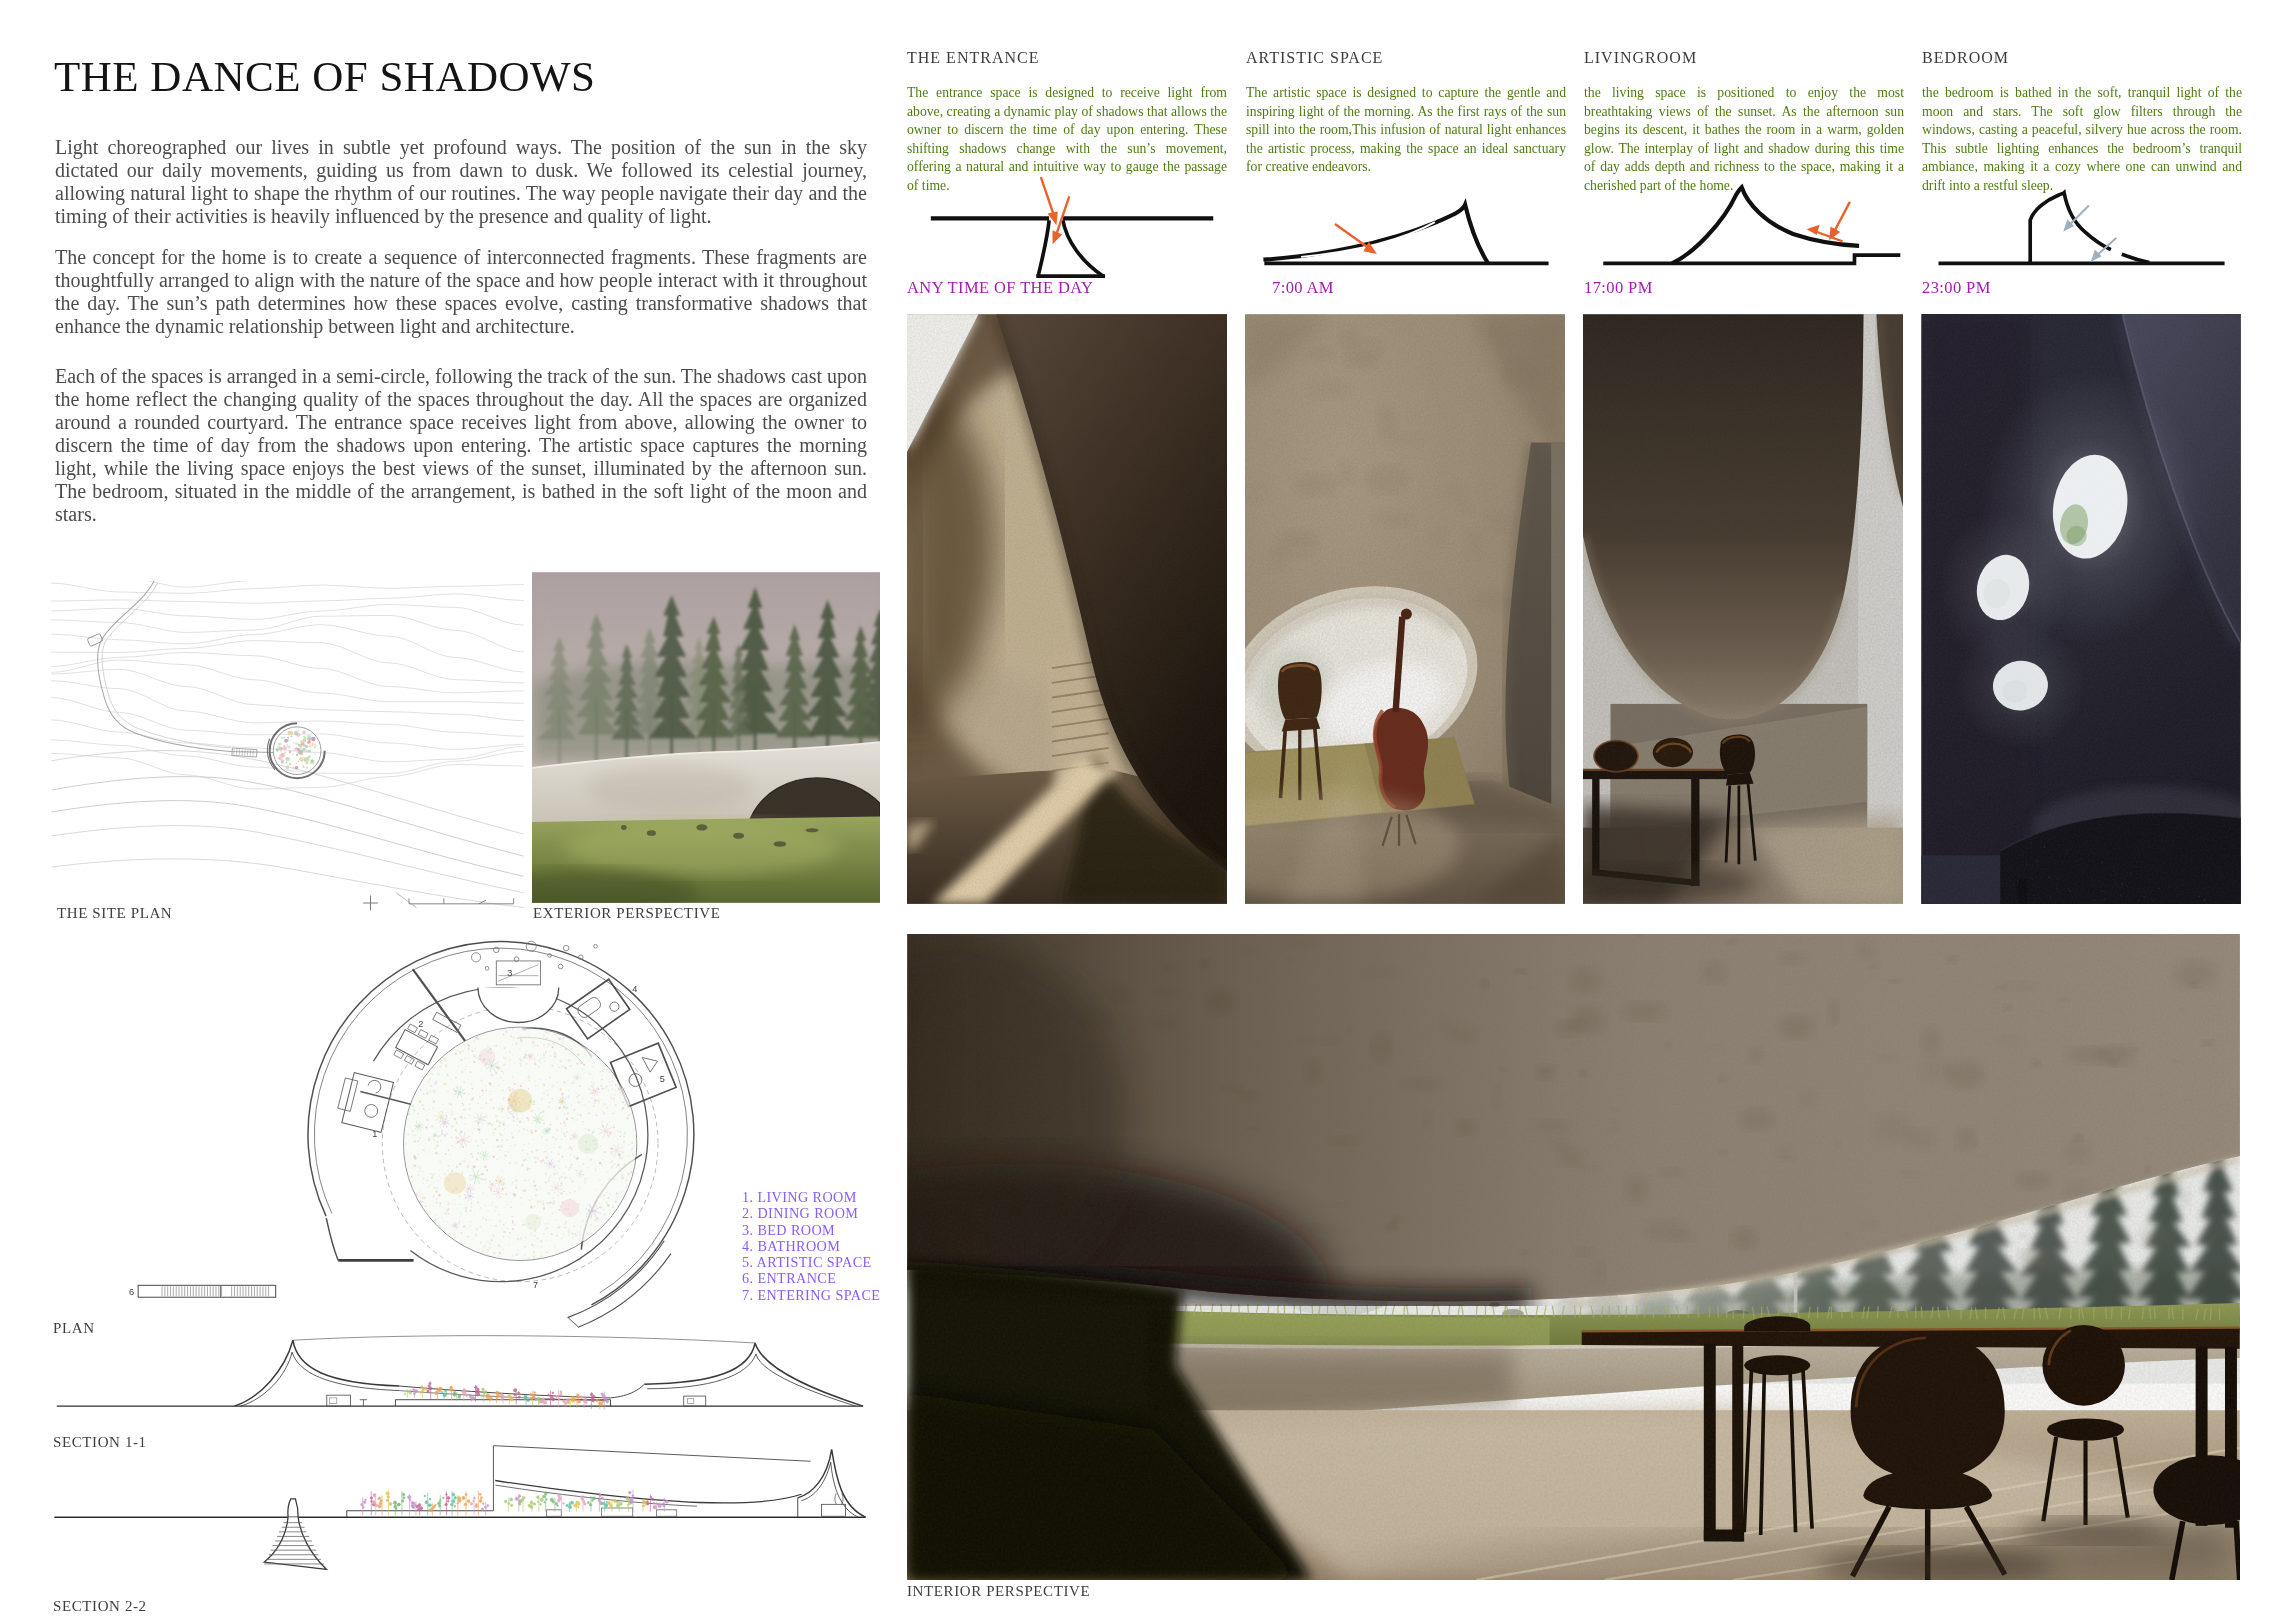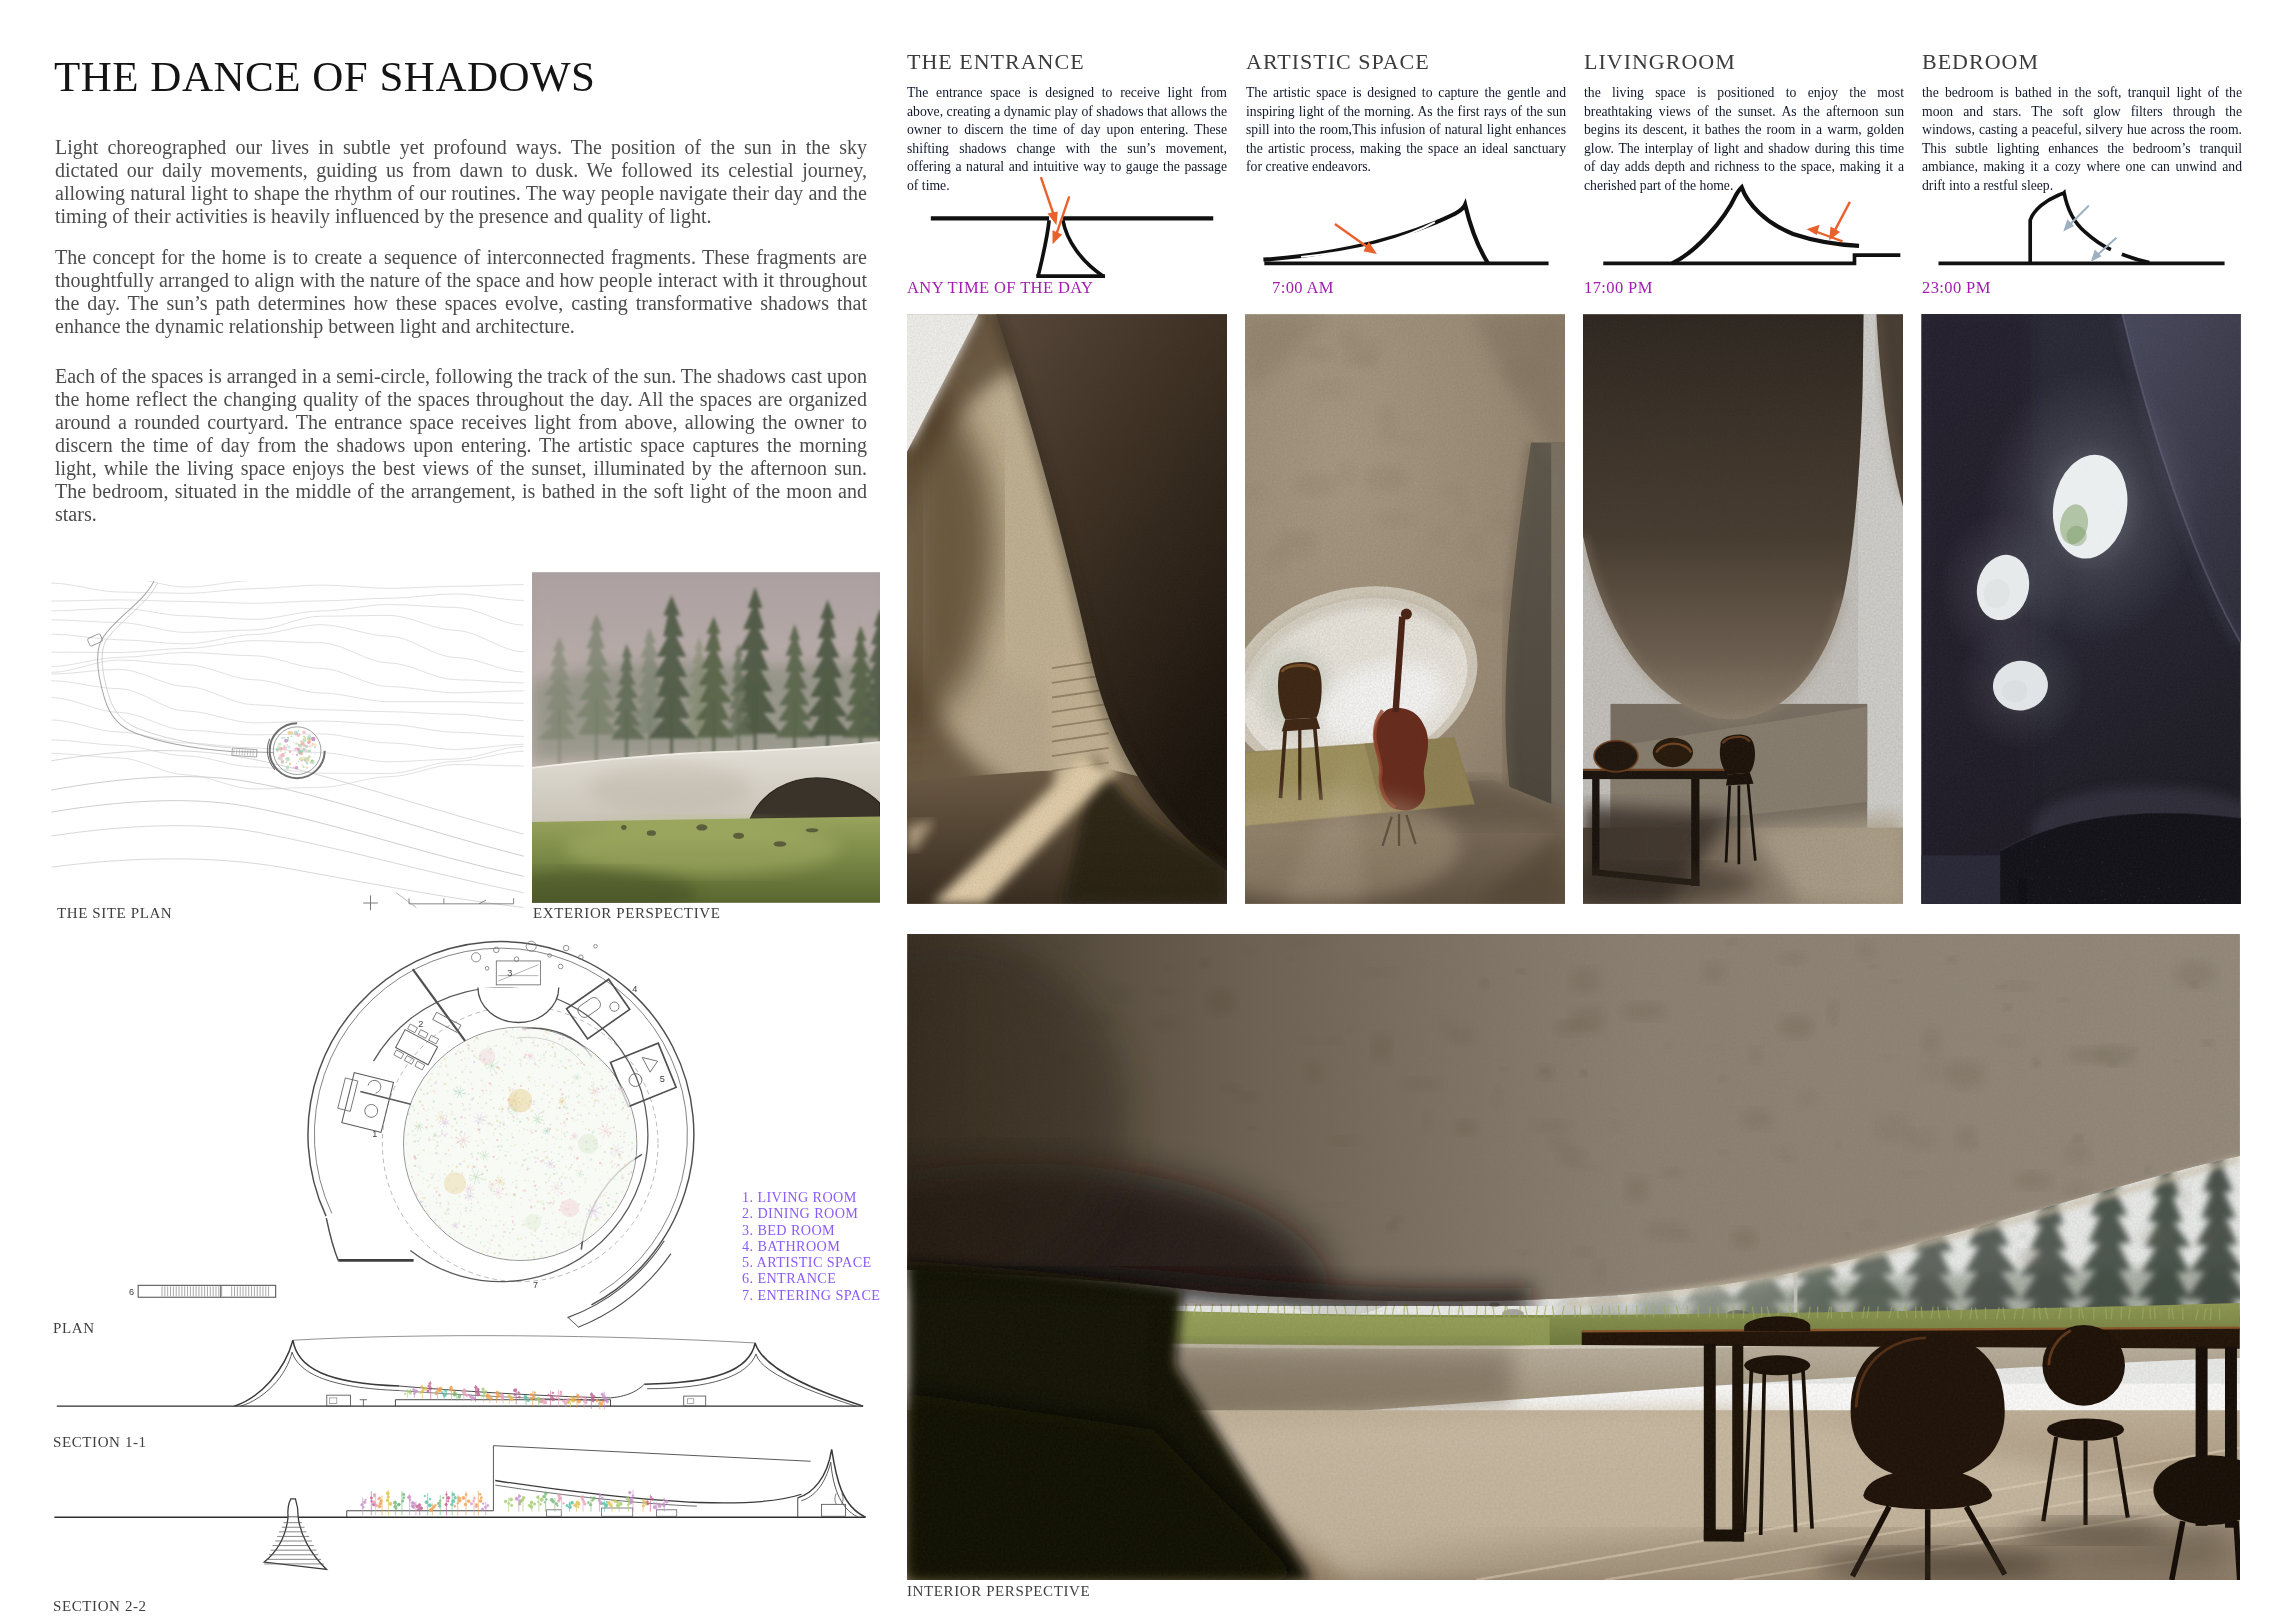--- a/index.html
+++ b/index.html
@@ -1,19 +1,19 @@
 <!DOCTYPE html>
 <html style="font-size:14.7px"><head><meta charset="utf-8">
 <style>
 html,body{margin:0;padding:0;background:#fff;}
 body{width:2296px;height:1622px;position:relative;font-family:"Liberation Serif",serif;overflow:hidden;}
 .abs{position:absolute;}
 .cap{position:absolute;font-size:15px;color:#3e3e3e;letter-spacing:0.6px;white-space:nowrap;}
-.hdr{position:absolute;font-size:22px;color:#3c3c3c;letter-spacing:1px;white-space:nowrap;}
-.colp{position:absolute;width:320px;font-size:13.7px;line-height:18.6px;color:#0f172a;text-align:justify;}
+.hdr{position:absolute;font-size:16px;color:#3c3c3c;letter-spacing:1px;white-space:nowrap;}
+.colp{position:absolute;width:320px;font-size:13.7px;line-height:18.6px;color:#4d7c0f;text-align:justify;}
 .timecap{position:absolute;font-size:16.5px;color:#a21caf;letter-spacing:0.4px;}
 </style></head><body>
 
 <div class="abs" style="left:54px;top:52px;font-size:43px;color:#141414;letter-spacing:0.5px;white-space:nowrap;">THE DANCE OF SHADOWS</div>
 
 <div class="abs" style="left:55px;top:136px;width:812px;font-size:20px;line-height:23px;color:#4c4c4c;text-align:justify;">Light choreographed our lives in subtle yet profound ways. The position of the sun in the sky dictated our daily movements, guiding us from dawn to dusk. We followed its celestial journey, allowing natural light to shape the rhythm of our routines. The way people navigate their day and the timing of their activities is heavily influenced by the presence and quality of light.</div>
 
 <div class="abs" style="left:55px;top:246px;width:812px;font-size:20px;line-height:23px;color:#4c4c4c;text-align:justify;">The concept for the home is to create a sequence of interconnected fragments. These fragments are thoughtfully arranged to align with the nature of the space and how people interact with it throughout the day. The sun’s path determines how these spaces evolve, casting transformative shadows that enhance the dynamic relationship between light and architecture.</div>
 
 <div class="abs" style="left:55px;top:365px;width:812px;font-size:20px;line-height:23px;color:#4c4c4c;text-align:justify;">Each of the spaces is arranged in a semi-circle, following the track of the sun. The shadows cast upon the home reflect the changing quality of the spaces throughout the day. All the spaces are organized around a rounded courtyard. The entrance space receives light from above, allowing the owner to discern the time of day from the shadows upon entering. The artistic space captures the morning light, while the living space enjoys the best views of the sunset, illuminated by the afternoon sun. The bedroom, situated in the middle of the arrangement, is bathed in the soft light of the moon and stars.</div>

